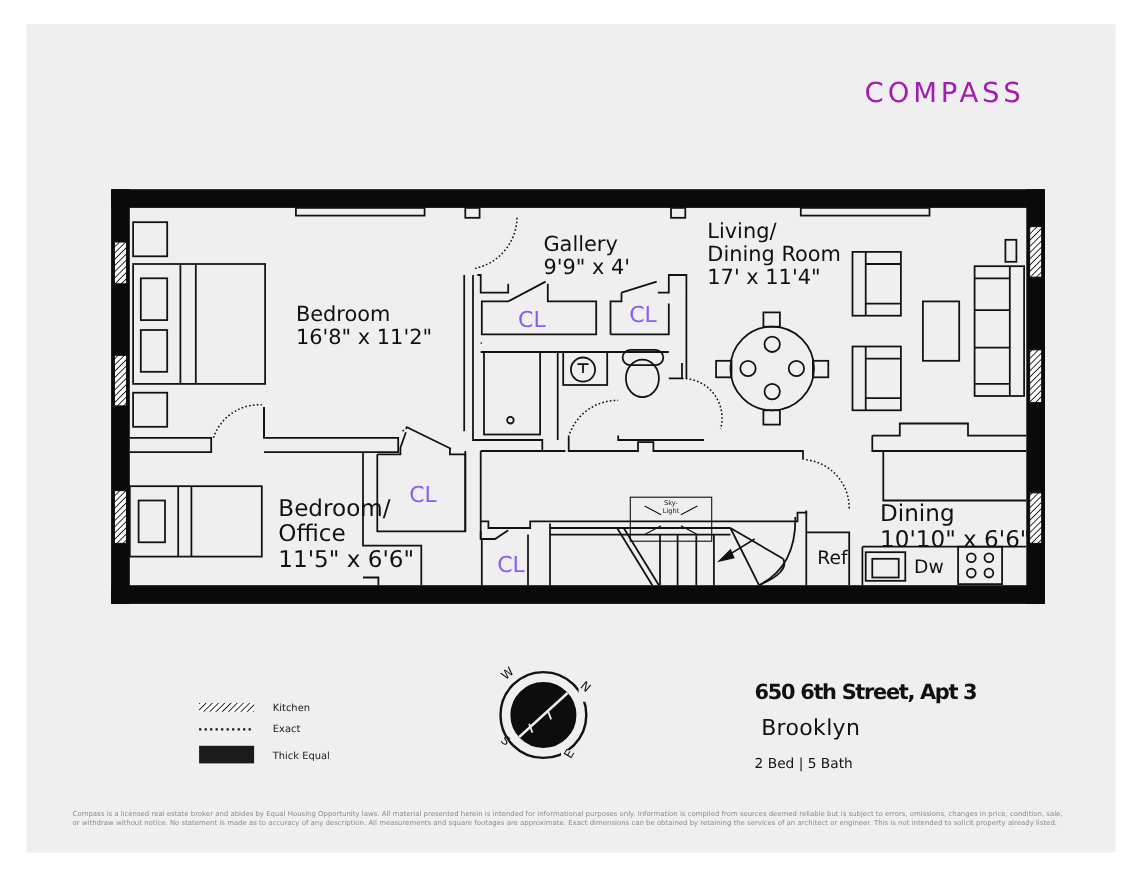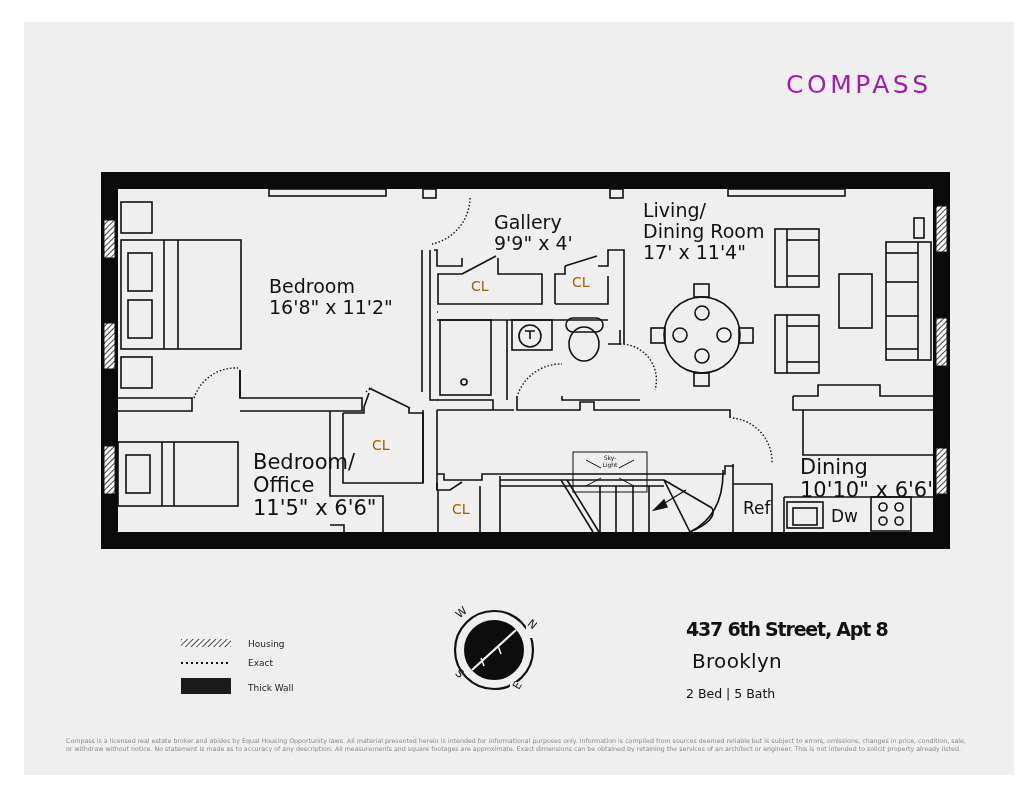--- a/index.html
+++ b/index.html
@@ -7,21 +7,21 @@
          font-family:"Liberation Sans", "DejaVu Sans", sans-serif; color:#111; }
   .sheet { position:absolute; left:24px; top:22px; width:990px; height:753px; background:#efefef; }
   .logo { position:absolute; left:786px; top:70px; font-size:25px; letter-spacing:3.5px;
           font-family:"DejaVu Sans", sans-serif; font-weight:400; color:#a21caf; }
   .plan { position:absolute; left:0; top:0; width:1036px; height:800px; }
   .room-label { position:absolute; font-family:"DejaVu Sans", sans-serif; color:#111; line-height:1.1; white-space:nowrap; }
   .room-label .name { display:block; }
   .room-label .dim { display:block; }
   .lg { font-size:19px; }
   .md { font-size:21px; }
-  .cl { position:absolute; font-family:"DejaVu Sans", sans-serif; font-size:14px; color:#a16207; }
+  .cl { position:absolute; font-family:"DejaVu Sans", sans-serif; font-size:20px; color:#8b5cf6; }
   .sm-label { position:absolute; font-family:"DejaVu Sans", sans-serif; font-size:17px; color:#111; }
   .legend { position:absolute; left:180px; top:636px; }
   .legend-text { position:absolute; left:68px; font-size:9px; font-family:"DejaVu Sans", sans-serif; color:#222; white-space:nowrap; }
   .addr { position:absolute; left:686px; top:618px; font-family:"DejaVu Sans", sans-serif; }
   .addr .street { position:absolute; left:0; top:0; font-size:19px; font-weight:bold; letter-spacing:-1.2px; white-space:nowrap; }
   .addr .city { position:absolute; left:6px; top:31px; font-size:20px; white-space:nowrap; letter-spacing:0.3px; }
   .addr .beds { position:absolute; left:0; top:68px; font-size:12.5px; white-space:nowrap; }
   .disclaimer { position:absolute; left:66px; top:737px; width:905px; font-size:6.3px; line-height:8.4px;
                 color:#8a8a8a; font-family:"DejaVu Sans", sans-serif; }
 </style>
@@ -245,29 +245,29 @@
 <div class="cl" style="left:452px; top:501px;">CL</div>
 
 <div style="position:absolute; left:594px; top:454px; font-size:6px; line-height:7px; text-align:center; width:32px; font-family:'DejaVu Sans',sans-serif;">
   <div>Sky-</div>
   <div>Light</div>
 </div>
 <div class="sm-label" style="left:743px; top:498px;">Ref</div>
 <div class="sm-label" style="left:831px; top:506px;">Dw</div>
 
 <div class="legend">
-  <div class="legend-text" style="top:3px;">Housing</div>
+  <div class="legend-text" style="top:3px;">Kitchen</div>
   <div class="legend-text" style="top:22px;">Exact</div>
-  <div class="legend-text" style="top:47px;">Thick Wall</div>
+  <div class="legend-text" style="top:47px;">Thick Equal</div>
 </div>
 
 <div style="position:absolute; left:456px; top:606px; font-size:11px; font-family:'DejaVu Sans',sans-serif; transform:rotate(-40deg);">W</div>
 <div style="position:absolute; left:528px; top:618px; font-size:11px; font-family:'DejaVu Sans',sans-serif; transform:rotate(40deg);">N</div>
 <div style="position:absolute; left:456px; top:667px; font-size:11px; font-family:'DejaVu Sans',sans-serif; transform:rotate(40deg);">S</div>
 <div style="position:absolute; left:514px; top:679px; font-size:11px; font-family:'DejaVu Sans',sans-serif; transform:rotate(-60deg);">E</div>
 
 <div class="addr">
-  <div class="street">437 6th Street, Apt 8</div>
+  <div class="street">650 6th Street, Apt 3</div>
   <div class="city">Brooklyn</div>
   <div class="beds">2 Bed | 5 Bath</div>
 </div>
 
 <div class="disclaimer">Compass is a licensed real estate broker and abides by Equal Housing Opportunity laws. All material presented herein is intended for informational purposes only. Information is compiled from sources deemed reliable but is subject to errors, omissions, changes in price, condition, sale, or withdraw without notice. No statement is made as to accuracy of any description. All measurements and square footages are approximate. Exact dimensions can be obtained by retaining the services of an architect or engineer. This is not intended to solicit property already listed.</div>
 
 </body></html>

